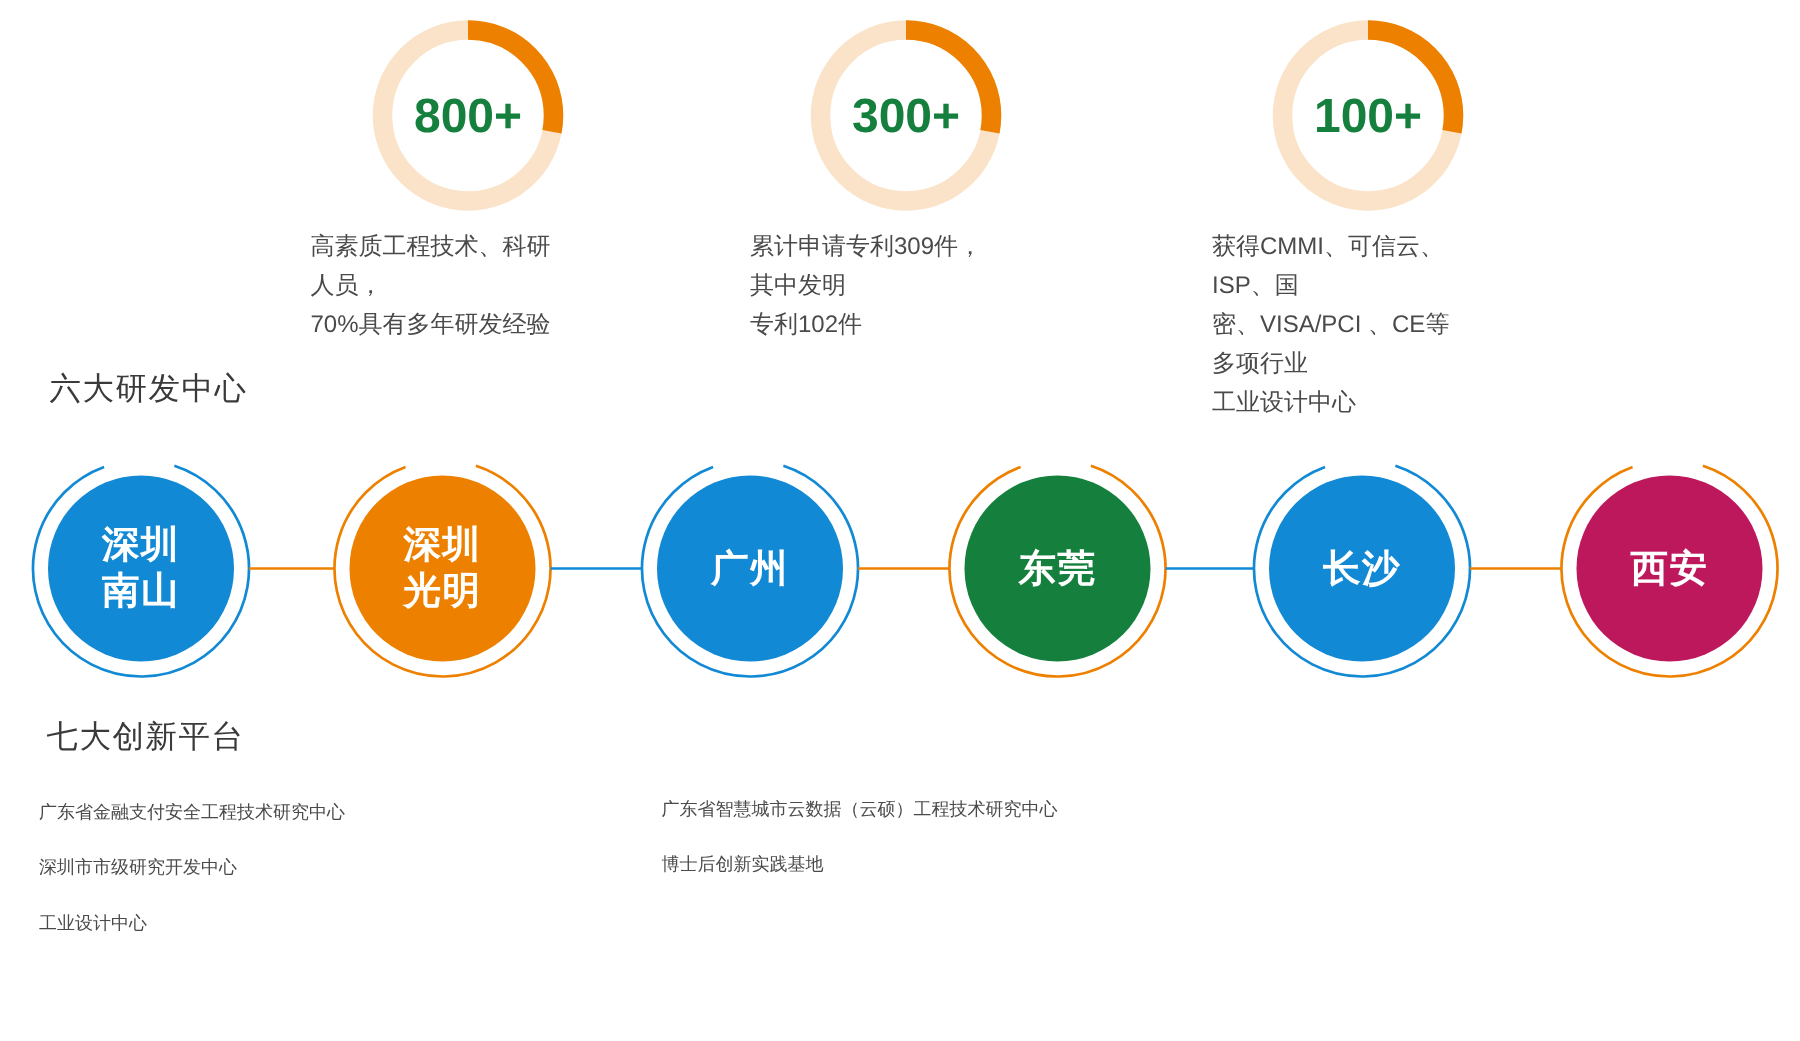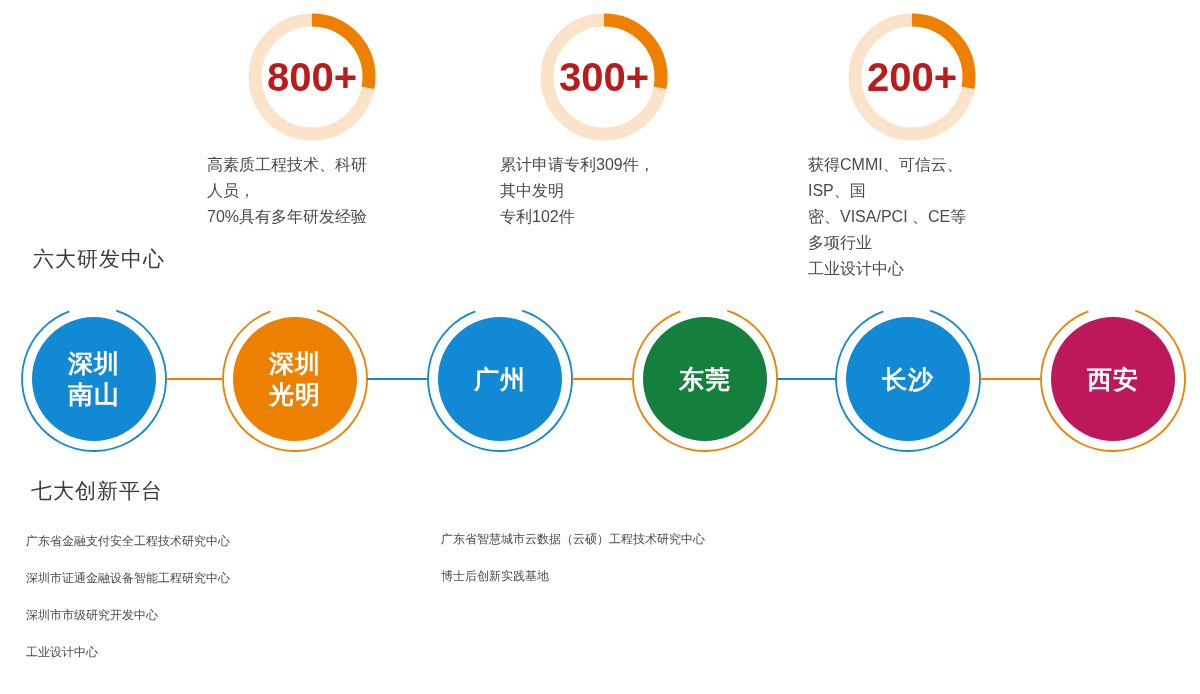--- a/index.html
+++ b/index.html
@@ -40,23 +40,23 @@
   }
   .gauge-value {
     position: absolute;
     left: 0;
     top: 0;
     width: 128px;
     height: 128px;
     display: flex;
     align-items: center;
     justify-content: center;
-    font-size: 40px;
+    font-size: 32px;
     font-weight: bold;
-    color: #b91c1c;
+    color: #15803d;
     letter-spacing: 0px;
   }
   .stat-desc {
     font-size: 16px;
     line-height: 26px;
     color: #4a4a4a;
     white-space: pre-line;
   }
 
   
@@ -143,21 +143,21 @@
     <div class="stat-desc" id="desc-1" style="position: absolute; left: -40px; top: 139px;">累计申请专利309件，其中发明
 专利102件</div>
   </div>
 
   <div class="stat-block" id="stat-2" style="left: 848px; top: 13px;">
     <div class="gauge">
       <svg viewBox="0 0 128 128">
         <circle cx="64" cy="64" r="57" fill="none" stroke="#fae3c8" stroke-width="13"></circle>
         <circle class="gauge-arc" id="arc-2" cx="64" cy="64" r="57" fill="none" stroke="#ee8000" stroke-width="13" stroke-linecap="butt" transform="rotate(-90 64 64)" stroke-dasharray="100.2796375025862 257.8619250066502"></circle>
       </svg>
-      <div class="gauge-value">200+</div>
+      <div class="gauge-value">100+</div>
     </div>
     <div class="stat-desc" id="desc-2" style="position: absolute; left: -40px; top: 139px;">获得CMMI、可信云、ISP、国
 密、VISA/PCI 、CE等多项行业
 工业设计中心</div>
   </div>
 </div>
 
 <div class="section-heading" id="centers-heading" style="left: 33px; top: 245px;">六大研发中心</div>
 
 <div class="centers-row">
@@ -195,21 +195,20 @@
       <div class="center-node" style="left: 1051px; top: 21px; background: #be185d;">
         <div class="center-label">西安</div>
       </div>
     </div>
 </div>
 
 <div class="section-heading" id="platforms-heading" style="left: 31px; top: 477px;">七大创新平台</div>
 
 <div class="platform-col" id="platform-col-left" style="left:26px; top:533px;">
     <div class="platform-item">广东省金融支付安全工程技术研究中心</div>
-    <div class="platform-item">深圳市证通金融设备智能工程研究中心</div>
     <div class="platform-item">深圳市市级研究开发中心</div>
     <div class="platform-item">工业设计中心</div>
   </div>
 
 <div class="platform-col" id="platform-col-right" style="left:441px; top:531px;">
     <div class="platform-item">广东省智慧城市云数据（云硕）工程技术研究中心</div>
     <div class="platform-item">博士后创新实践基地</div>
   </div>
 
 </body></html>

